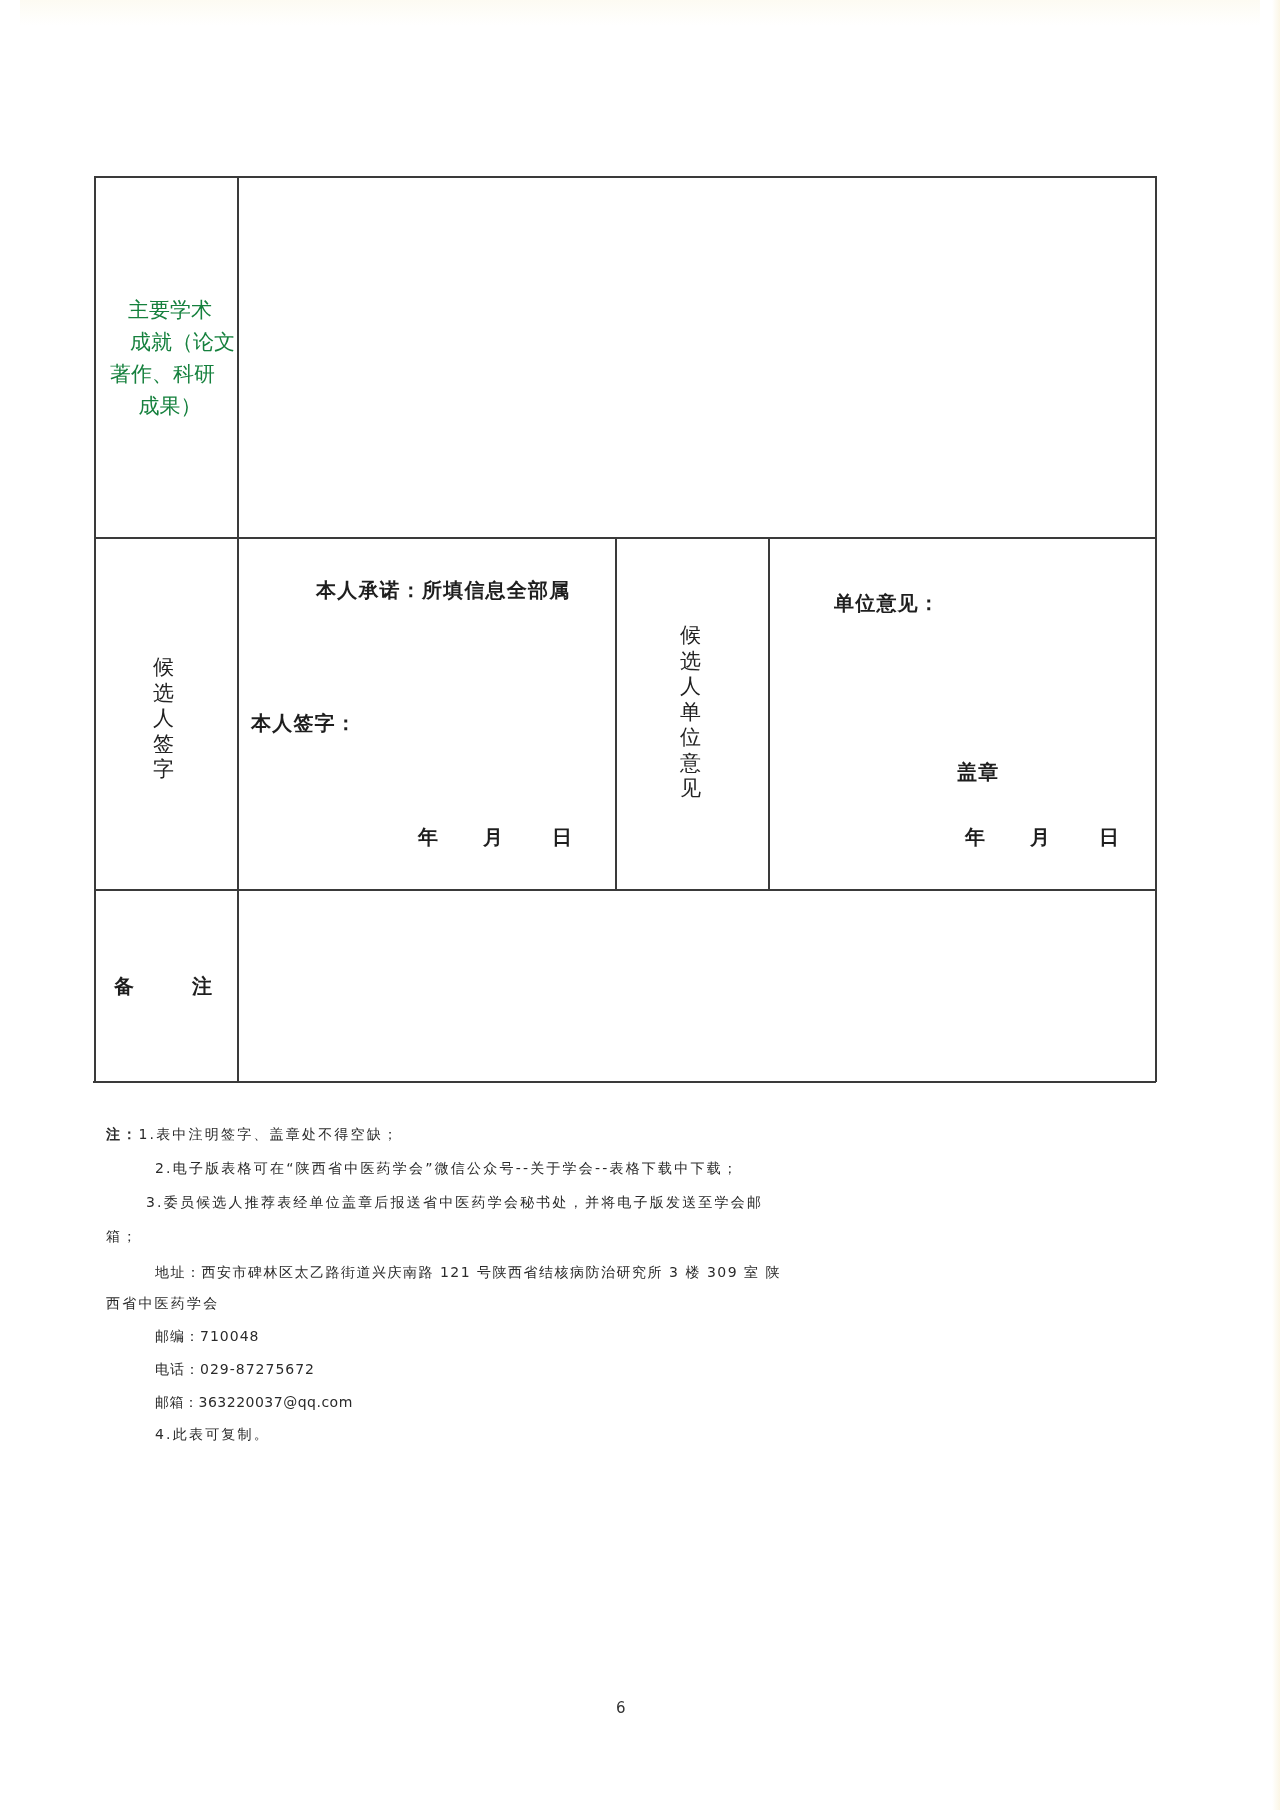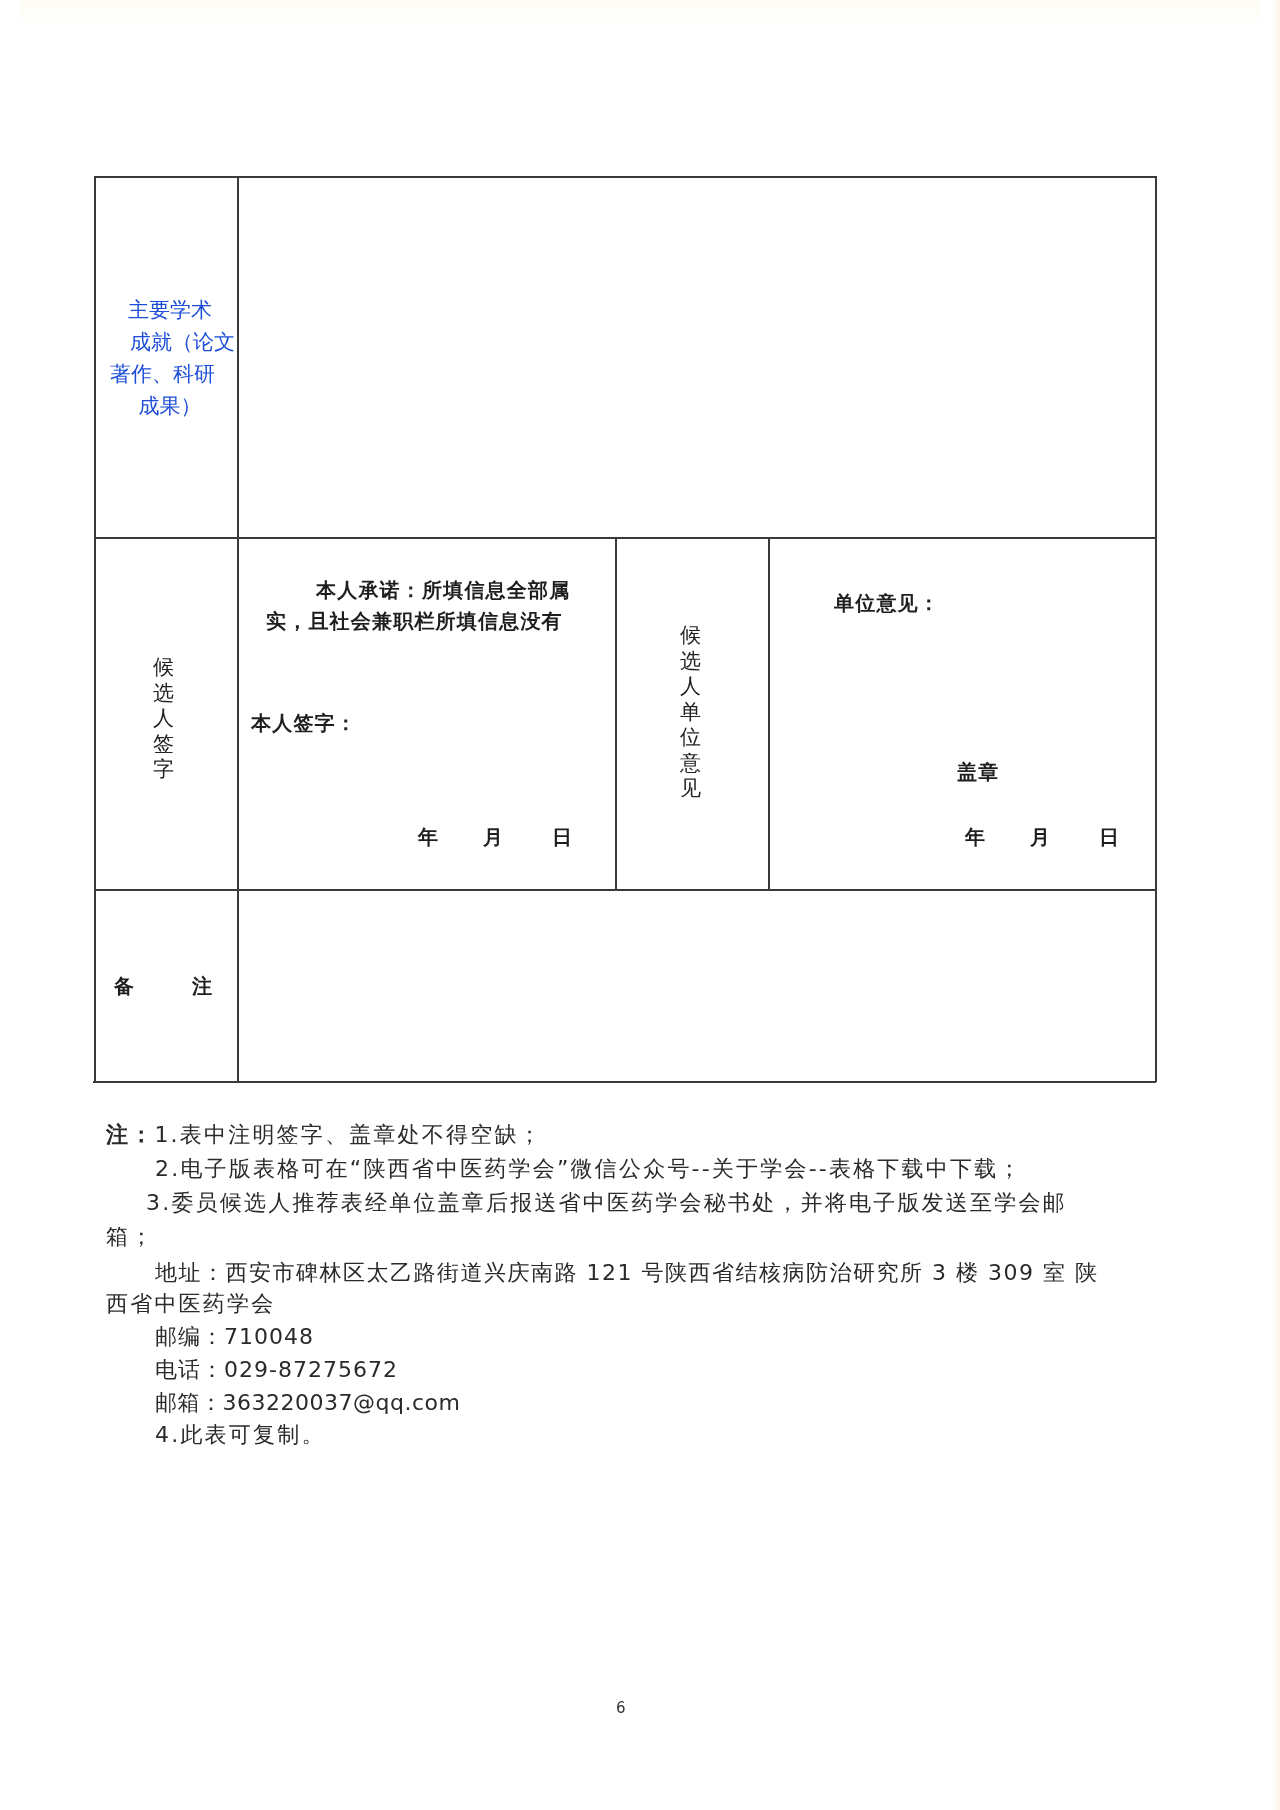--- a/index.html
+++ b/index.html
@@ -14,35 +14,35 @@
     background: linear-gradient(to right, #ffffff, #fbf6e6);
   }
   .top-smudge {
     position: absolute; top: 0; left: 20px; width: 1240px; height: 26px;
     background: linear-gradient(to bottom, #fdfbf2, #ffffff);
   }
   .line { position: absolute; background: #3a3a3a; }
   .h { height: 1.5px; }
   .v { width: 1.5px; }
   .cell-text {
-    position: absolute; font-size: 20px; line-height: 32px; color: #1d4ed8;
+    position: absolute; font-size: 20px; line-height: 32px; color: #15803d;
     white-space: nowrap;
   }
   .vertical {
     position: absolute; font-size: 21px; line-height: 25.5px; width: 26px;
     text-align: left; white-space: normal; word-break: break-all; color: #222;
   }
   .bold { font-weight: bold; }
   .para {
     position: absolute; font-size: 20px; line-height: 31px; color: #1e1e1e;
     font-weight: bold; letter-spacing: 1.2px;
   }
   .notes-line {
     position: absolute; font-family: "DejaVu Sans", "Liberation Sans", sans-serif;
-    font-size: 22px; line-height: 33px; color: #2a2a2a; white-space: nowrap;
+    font-size: 14px; line-height: 33px; color: #2a2a2a; white-space: nowrap;
     letter-spacing: 2.2px;
   }
   .page-num {
     position: absolute; font-size: 15px; color: #333;
     font-family: "DejaVu Sans", "Liberation Sans", sans-serif;
   }
 </style>
 </head>
 <body>
 
@@ -68,21 +68,20 @@
   <div style="text-align:center;margin-left:20px;">成就（论文</div>
   <div style="text-align:left;">著作、科研</div>
   <div>成果）</div>
 </div>
 <div style="position:absolute; left:240px; top:179px; width:914px; height:357px;"></div>
 
 <div class="vertical" style="left:153px; top:655px;">候选人签字</div>
 
 <div class="para" style="left:266px; top:575px; width:360px;">
   <div style="padding-left:50px;">本人承诺：所填信息全部属</div>
-  <div>实，且社会兼职栏所填信息没有</div>
 </div>
 <div class="para" style="left:251px; top:708px;">本人签字：</div>
 <div style="position:absolute; left:360px; top:705px; width:240px; height:36px;"></div>
 
 <div class="para" style="left:418px; top:822px;">年</div>
 <div class="para" style="left:483px; top:822px;">月</div>
 <div class="para" style="left:552px; top:822px;">日</div>
 
 <div class="vertical bold" style="left:680px; top:623px; font-weight:normal;">候选人单位意见</div>
 

